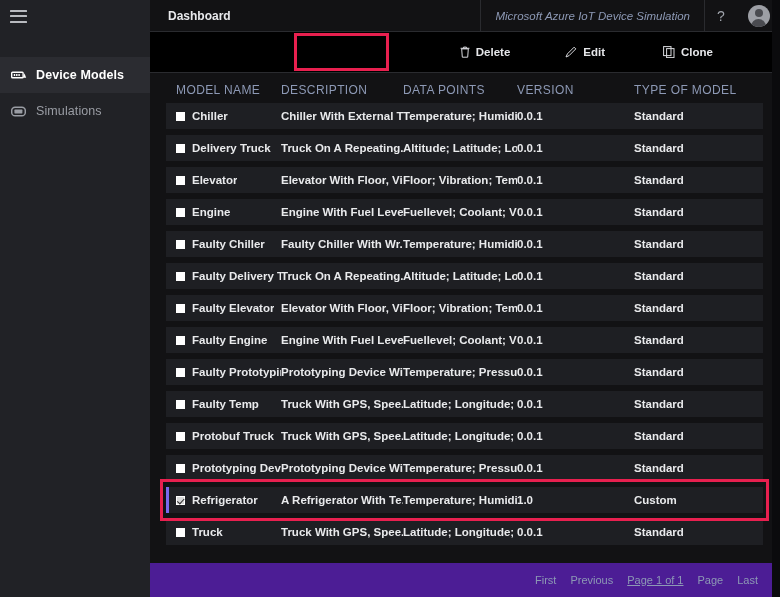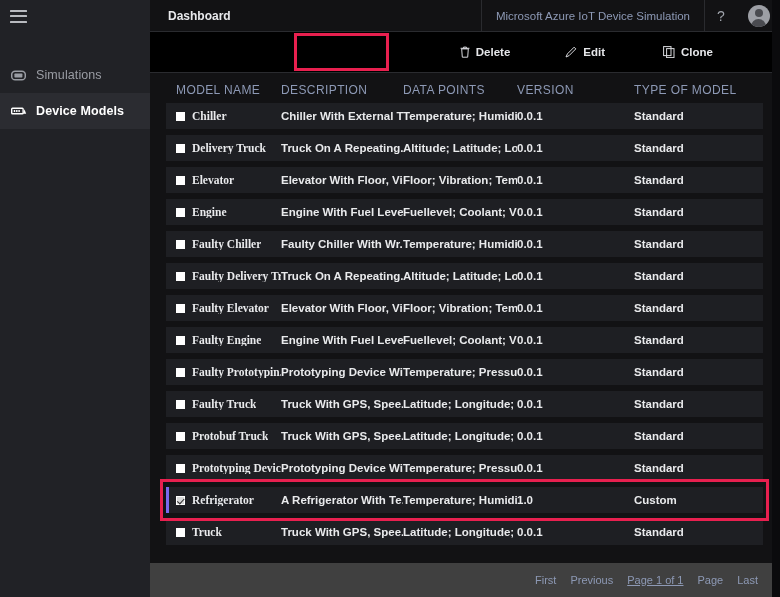--- a/index.html
+++ b/index.html
@@ -92,20 +92,21 @@
     font-weight: bold;
     flex: 0 0 auto;
   }
   .topbar-spacer { flex: 1 1 auto; }
   .topbar-app {
     display: flex; align-items: center;
     padding: 0 14px;
     color: #8d99b5;
     font-size: 11.5px;
     border-left: 1px solid #2a2b2f;
+    font-style: italic;
   }
   .topbar-help {
     width: 33px;
     display: flex; align-items: center; justify-content: center;
     color: #9fa3ab;
     font-size: 14px;
     border-left: 1px solid #2a2b2f;
     cursor: pointer;
   }
   .topbar-avatar {
@@ -206,21 +207,20 @@
     content: "";
     position: absolute;
     left: 0; top: 0; bottom: 0;
     width: 3px;
     background: #7b68ee;
   }
   .trow .col-name {
     display: flex; align-items: center; gap: 7px;
     font-weight: bold;
     overflow: hidden;
-    font-family: Liberation Serif, serif;
   }
   .trow .col-desc, .trow .col-points { font-weight: bold; }
   .trow .col-version { font-weight: bold; }
   .trow .col-type { font-weight: bold; }
   .cell-txt { white-space: nowrap; overflow: hidden; }
   .cbox {
     width: 9px; height: 9px;
     background: #ffffff;
     flex: 0 0 9px;
     display: flex; align-items: center; justify-content: center;
@@ -242,21 +242,21 @@
 
   
   .pager {
     height: 34px;
     flex: 0 0 34px;
     display: flex;
     align-items: center;
     justify-content: flex-end;
     gap: 14px;
     padding-right: 22px;
-    background: #404040;
+    background: #4c1d95;
   }
   .pager-link {
     color: #8d99b5;
     font-size: 11px;
     cursor: pointer;
     white-space: nowrap;
   }
   .pager-status {
     color: #8d99b5;
     font-size: 11px;
@@ -280,41 +280,41 @@
 
   <aside class="sidebar">
     <div class="hamburger-wrap">
       <div class="hamburger">
         <span></span>
           <span></span>
           <span></span>
       </div>
     </div>
     <nav class="nav">
-      <div class="nav-item">
-        <span class="nav-icon">
-          <svg width="15" height="11" viewBox="0 0 15 11">
-            <rect x="0.7" y="1.2" width="13.6" height="8.6" rx="3.4" fill="none" stroke="#9a9da4" stroke-width="1.5"></rect>
-            <rect x="3.4" y="3.6" width="8" height="3.8" rx="0.6" fill="#9a9da4"></rect>
-          </svg>
-        </span>
-        <span class="nav-label">Simulations</span>
-      </div>
       <div class="nav-item active">
         <span class="nav-icon">
           <svg width="16" height="10" viewBox="0 0 16 10">
             <rect x="0.7" y="2.2" width="11.4" height="5.6" rx="0.8" fill="none" stroke="#ffffff" stroke-width="1.4"></rect>
             <rect x="2.8" y="4" width="1.4" height="2" fill="#ffffff"></rect>
             <rect x="5.1" y="4" width="1.4" height="2" fill="#ffffff"></rect>
             <rect x="7.4" y="4" width="1.4" height="2" fill="#ffffff"></rect>
             <path d="M12.1 7.8 L15.2 7.8 L13.4 3.2 Z" fill="#ffffff"></path>
           </svg>
         </span>
         <span class="nav-label">Device Models</span>
       </div>
+      <div class="nav-item">
+        <span class="nav-icon">
+          <svg width="15" height="11" viewBox="0 0 15 11">
+            <rect x="0.7" y="1.2" width="13.6" height="8.6" rx="3.4" fill="none" stroke="#9a9da4" stroke-width="1.5"></rect>
+            <rect x="3.4" y="3.6" width="8" height="3.8" rx="0.6" fill="#9a9da4"></rect>
+          </svg>
+        </span>
+        <span class="nav-label">Simulations</span>
+      </div>
     </nav>
   </aside>
 
   <div class="main">
 
     <div class="topbar">
       <div class="topbar-title">Dashboard</div>
       <div class="topbar-spacer"></div>
       <div class="topbar-app">Microsoft Azure IoT Device Simulation</div>
       <div class="topbar-help">?</div>
@@ -451,21 +451,21 @@
               <span class="cell-txt">Faulty Prototypin...</span>
             </div>
             <div class="col-desc cell-txt">Prototyping Device Wi...</div>
             <div class="col-points cell-txt">Temperature; Pressure...</div>
             <div class="col-version cell-txt">0.0.1</div>
             <div class="col-type cell-txt">Standard</div>
           </div>
           <div class="trow">
             <div class="col-name">
               <span class="cbox"></span>
-              <span class="cell-txt">Faulty Truck</span>
+              <span class="cell-txt">Faulty Temp</span>
             </div>
             <div class="col-desc cell-txt">Truck With GPS, Spee...</div>
             <div class="col-points cell-txt">Latitude; Longitude; S...</div>
             <div class="col-version cell-txt">0.0.1</div>
             <div class="col-type cell-txt">Standard</div>
           </div>
           <div class="trow">
             <div class="col-name">
               <span class="cbox"></span>
               <span class="cell-txt">Protobuf Truck</span>

